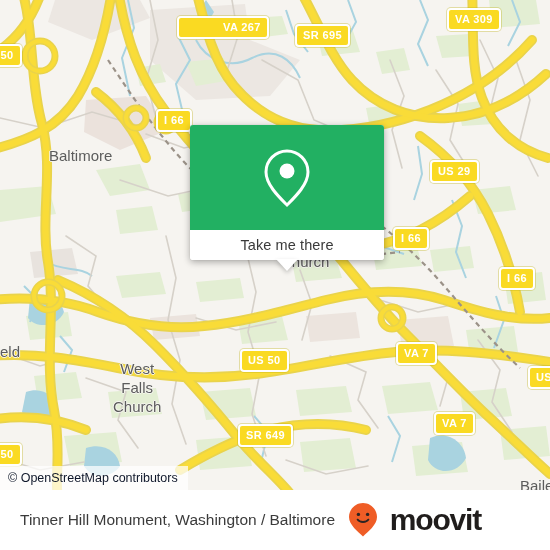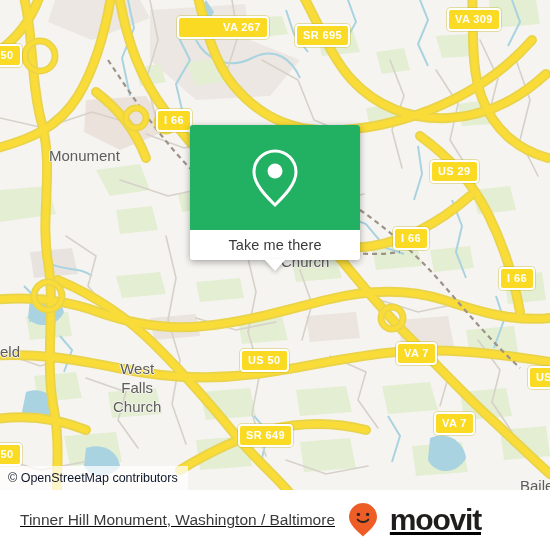--- a/index.html
+++ b/index.html
@@ -81,21 +81,21 @@
     font-size: 12.5px;
     line-height: 14px;
     padding: 5px 10px 5px 8px;
   }
 
   
   #popup-card {
     position: absolute;
     left: 190px;
     top: 125px;
-    width: 170px;
+    width: 194px;
     border-radius: 3px;
     background: #ffffff;
     box-shadow: 0 2px 7px rgba(0,0,0,.32), 0 0 1px rgba(0,0,0,.2);
     overflow: visible;
     cursor: pointer;
   }
   #popup-hero {
     height: 105px;
     border-radius: 3px 3px 0 0;
     background: #22b062;
@@ -134,21 +134,20 @@
     left: 0;
     top: 490px;
     width: 495px;
     height: 60px;
     background: #ffffff;
     display: flex;
     align-items: center;
     justify-content: space-between;
     padding: 0 14px 0 20px;
     box-sizing: border-box;
-    text-decoration: underline;
   }
   #footer-title {
     color: #3b3b3b;
     font-family: "Liberation Sans", sans-serif;
     font-size: 15.5px;
     line-height: 18px;
     white-space: nowrap;
   }
   #moovit-logo {
     display: flex;
@@ -329,21 +328,21 @@
         <g stroke="#f9dc38" stroke-width="4">
           <circle cx="40" cy="56" r="15"></circle>
           <circle cx="48" cy="296" r="14"></circle>
           <circle cx="136" cy="118" r="10"></circle>
           <circle cx="166" cy="122" r="9"></circle>
           <circle cx="392" cy="318" r="11"></circle>
         </g>
       </g>
     </svg>
 
-    <div class="place-label" style="left:49px;  top:148px;">Monument</div>
+    <div class="place-label" style="left:49px;  top:148px;">Baltimore</div>
     <div class="place-label" style="left:281px; top:254px;">Church</div>
     <div class="place-label" style="left:0px;   top:344px;">eld</div>
     <div class="place-label" style="left:113px; top:359px; line-height:19px;">West
 Falls
 Church</div>
     <div class="place-label" style="left:520px; top:478px;">Baile</div>
 
     <div class="shield" style="left:-14px; top:44px;">650</div>
     <div class="shield" style="left:177px; top:16px;padding-left:44px;">VA 267</div>
     <div class="shield" style="left:295px; top:24px;">SR 695</div>

